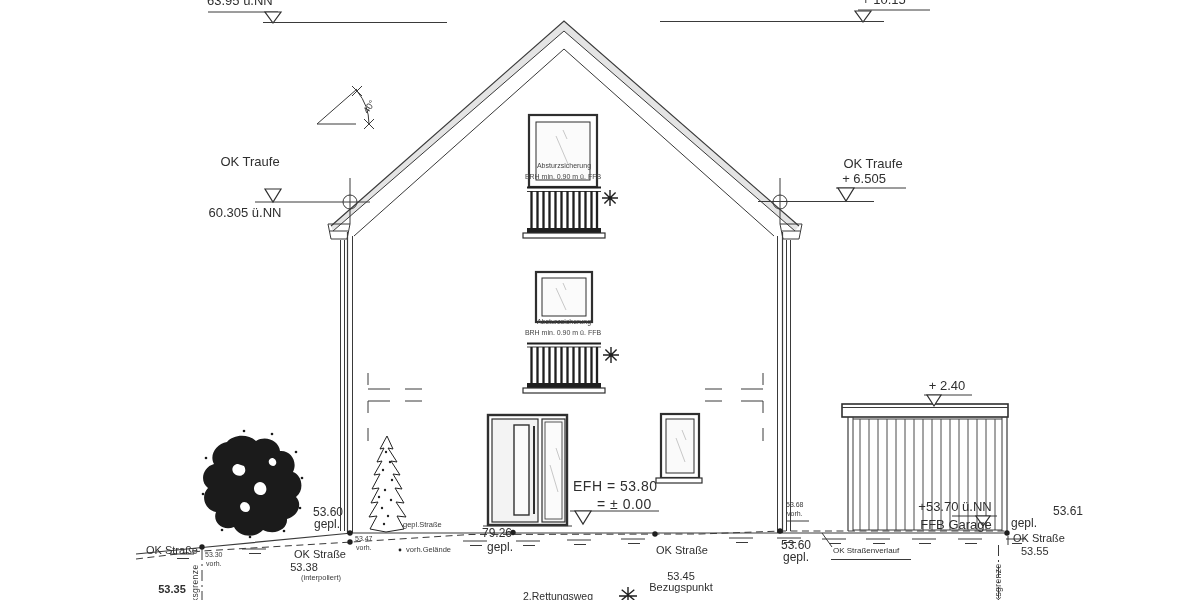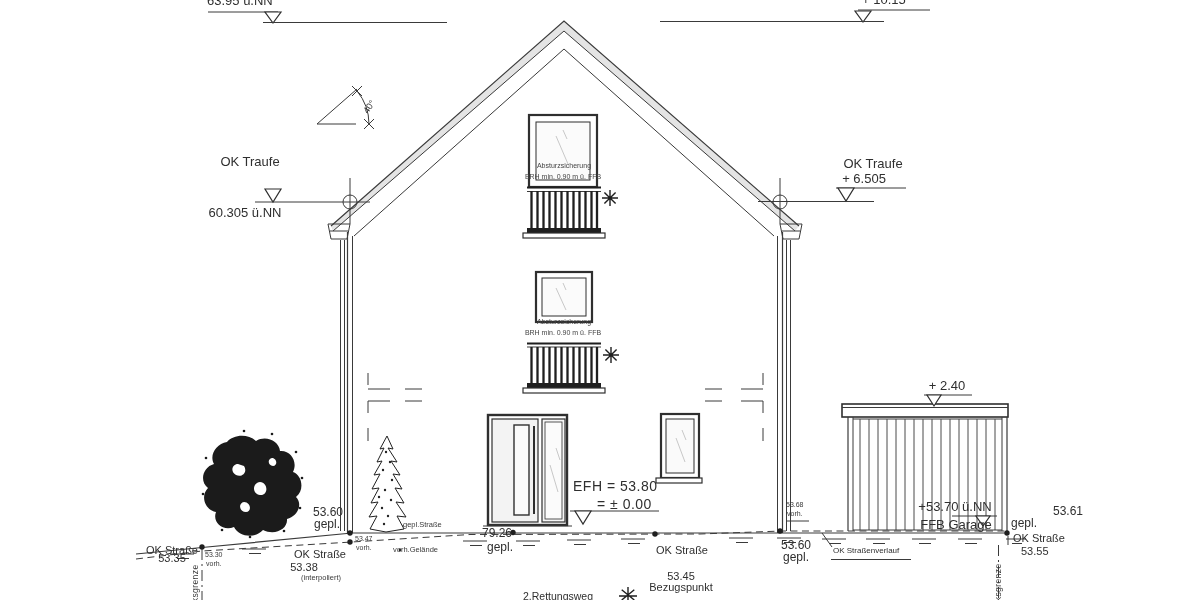--- a/index.html
+++ b/index.html
@@ -223,35 +223,35 @@
 <div class="l c note" style="left:563px;top:328.5px;">BRH min. 0.90 m ü. FFB</div>
 
 <div class="l f14" style="left:573px;top:479px;">EFH = 53.80</div>
 <div class="l f14" style="left:597px;top:497px;">= ± 0.00</div>
 
 <div class="l c f13" style="left:947px;top:379px;">+ 2.40</div>
 <div class="l c f13" style="left:956px;top:508px;margin-top:10px;">FFB Garage</div>
 <div class="l c f13" style="left:955px;top:500px;">+53.70 ü.NN</div>
 
 <div class="l c f11" style="left:172px;top:544px;">OK Straße</div>
-<div class="l c f11" style="left:172px;top:552px;">53.35</div>
+<div class="l c f11" style="left:172px;top:583px;font-weight:bold;">53.35</div>
 <div class="l f7" style="left:205px;top:551px;">53.30</div>
 <div class="l f7" style="left:206px;top:559.5px;">vorh.</div>
 
 <div class="l c f11" style="left:320px;top:548px;">OK Straße</div>
 <div class="l c f11" style="left:304px;top:560.5px;">53.38</div>
 <div class="l c f75" style="left:321px;top:574px;">(interpoliert)</div>
 
 <div class="l r f10" style="left:343px;top:506px;">53.60</div>
 <div class="l r f10" style="left:340px;top:517.5px;">gepl.</div>
 <div class="l f7" style="left:355px;top:535px;">53.47</div>
 <div class="l f7" style="left:356px;top:544px;">vorh.</div>
 
 <div class="l f75" style="left:403px;top:521px;">gepl.Straße</div>
-<div class="l f75" style="left:393px;top:545.5px;">vorh.Gelände</div>
+<div class="l f75" style="left:406px;top:545.5px;">vorh.Gelände</div>
 
 <div class="l f10" style="left:482px;top:527px;">79.26</div>
 <div class="l f10" style="left:487px;top:541px;">gepl.</div>
 
 <div class="l c f11" style="left:682px;top:544px;">OK Straße</div>
 <div class="l c f11" style="left:681px;top:581px;">Bezugspunkt</div>
 <div class="l c f11" style="left:681px;top:570px;">53.45</div>
 
 <div class="l f7" style="left:786px;top:501px;">53.68</div>
 <div class="l f7" style="left:787px;top:510px;">vorh.</div>

